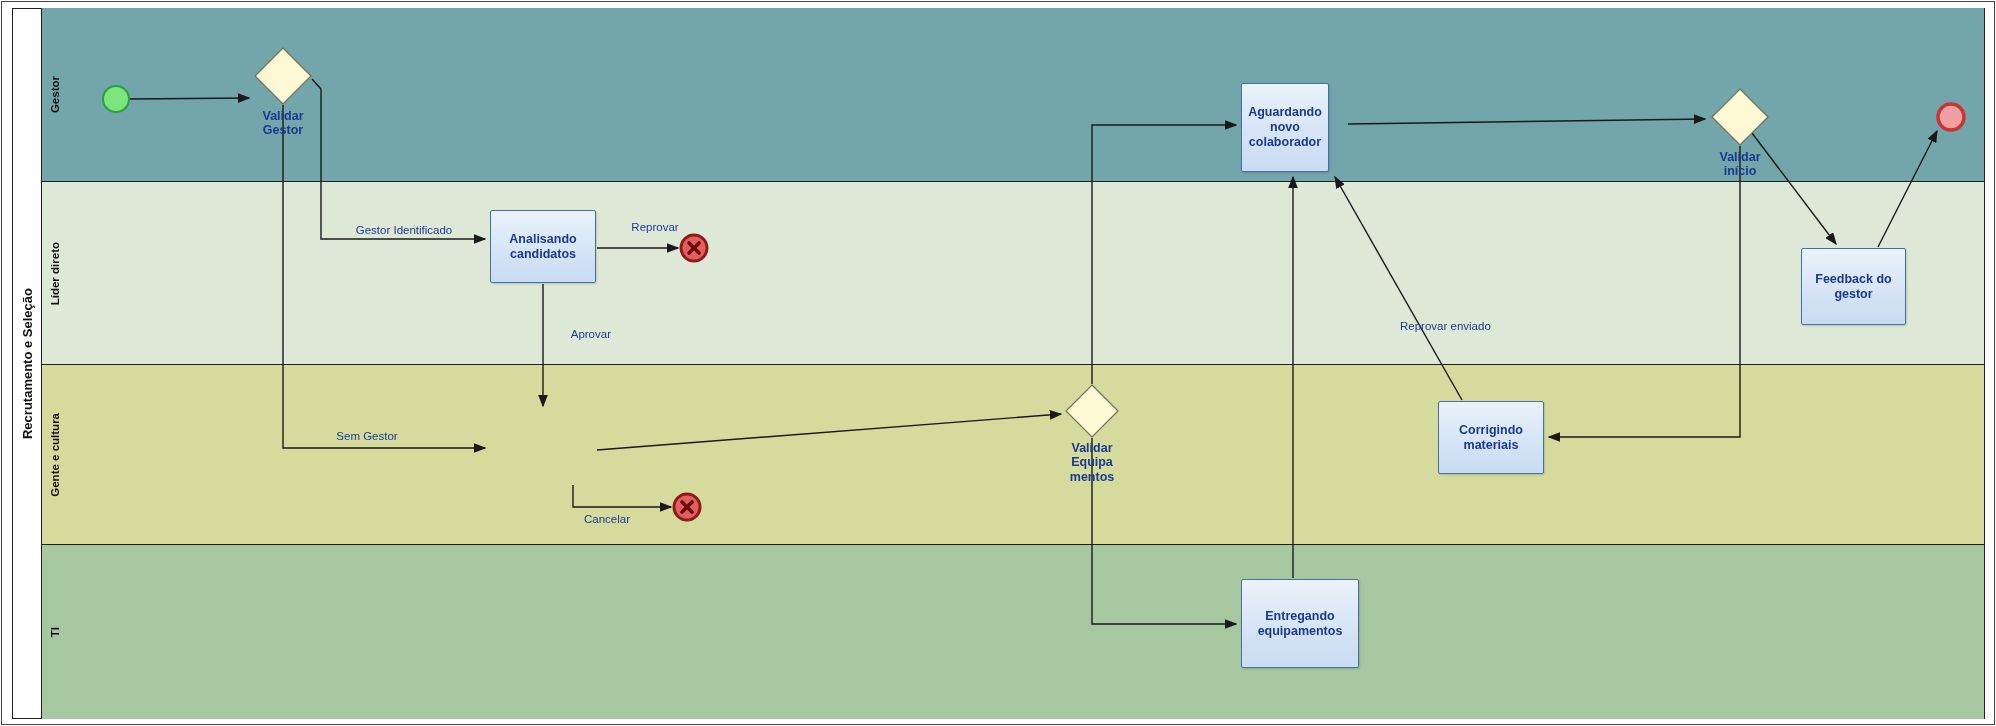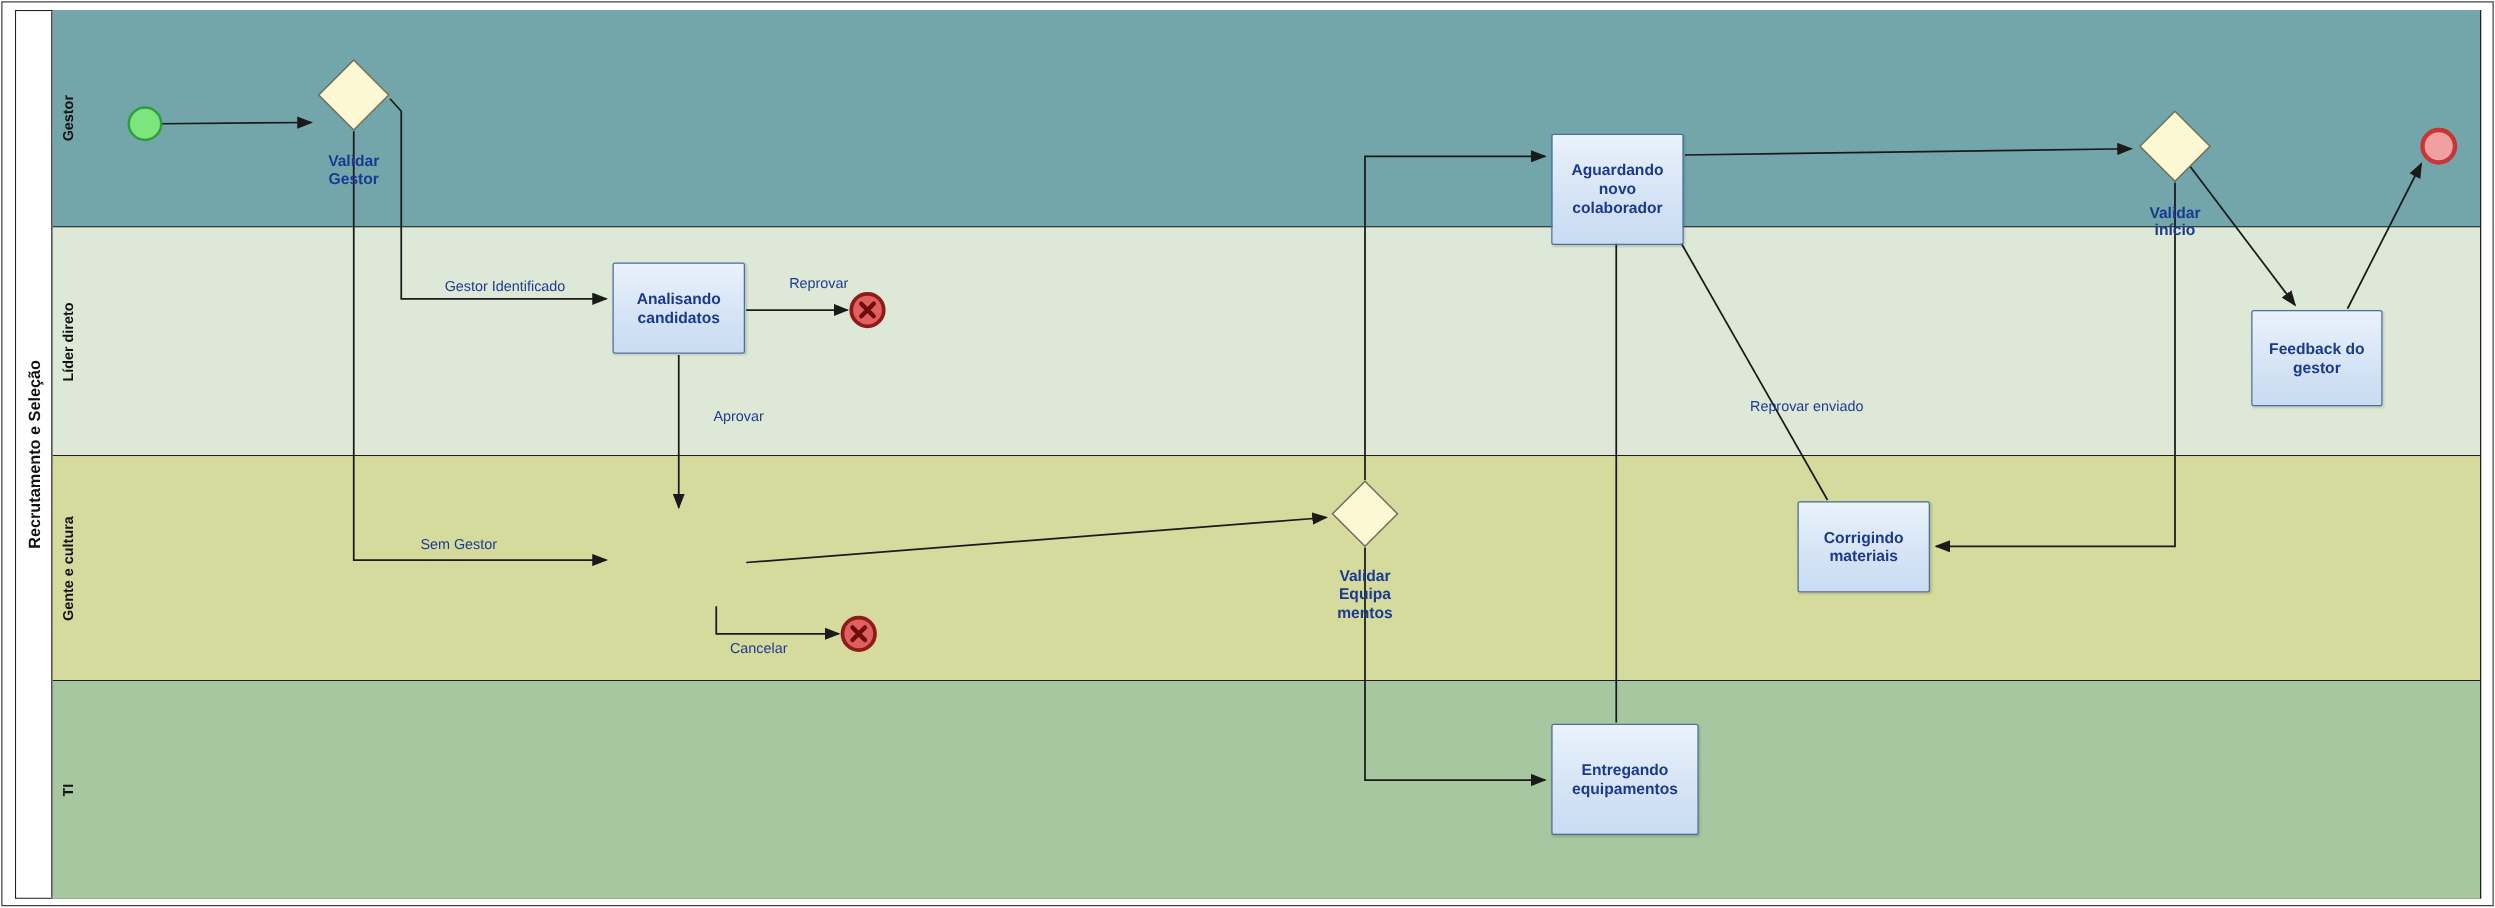--- a/index.html
+++ b/index.html
@@ -17,21 +17,21 @@
   .lane-label-wrap { position:absolute; left:44px; width:22px; display:flex; align-items:center; justify-content:center; }
   .lane-label-wrap .vtext { font-size:11.5px; }
   svg.overlay { position:absolute; left:0; top:0; width:1996px; height:726px; }
   .task { position:absolute; box-sizing:border-box; border:1px solid #4a6fa5; border-radius:2px;
           background:linear-gradient(180deg,#eaf2fb 0%,#d4e3f5 60%,#c9dcf2 100%);
           display:flex; align-items:center; justify-content:center; text-align:center;
           color:#1b3a8f; font-weight:bold; font-size:12.5px; line-height:1.2;
           box-shadow:1px 1px 2px rgba(0,0,0,0.15); }
   .task span { white-space:pre-line; }
   .gw-label { position:absolute; width:80px; text-align:center; color:#1b3a8f; font-weight:bold;
-              font-size:12.5px; line-height:1.15; white-space:pre-line;margin-top:13px; }
+              font-size:12.5px; line-height:1.15; white-space:pre-line; }
   .flow-label { position:absolute; color:#1f3a93; font-size:11.5px; line-height:1.1; text-align:center; }
   .flow-label.left { text-align:left; }
 </style>
 </head>
 <body>
 
 <div class="canvas">
   <div class="frame"></div>
   <div class="pool"></div>
 
@@ -95,21 +95,21 @@
     <g>
       <circle cx="687" cy="507" r="13" fill="#e06060" stroke="#8f1a1a" stroke-width="3"></circle>
       <path d="M 682 502 L 692 512 M 692 502 L 682 512" stroke="#6e0b0b" stroke-width="3.6" stroke-linecap="round" fill="none"></path>
     </g>
   </svg>
 
   <div class="task" style="left:490px; top:210px; width:106px; height:73px;">
     <span>Analisando
 candidatos</span>
   </div>
-  <div class="task" style="left:1241px; top:83px; width:106px; height:89px;margin-top:24px;">
+  <div class="task" style="left:1241px; top:83px; width:88px; height:89px;">
     <span>Aguardando
 novo
 colaborador</span>
   </div>
   <div class="task" style="left:1241px; top:579px; width:118px; height:89px;">
     <span>Entregando
 equipamentos</span>
   </div>
   <div class="task" style="left:1438px; top:401px; width:106px; height:73px;">
     <span>Corrigindo

